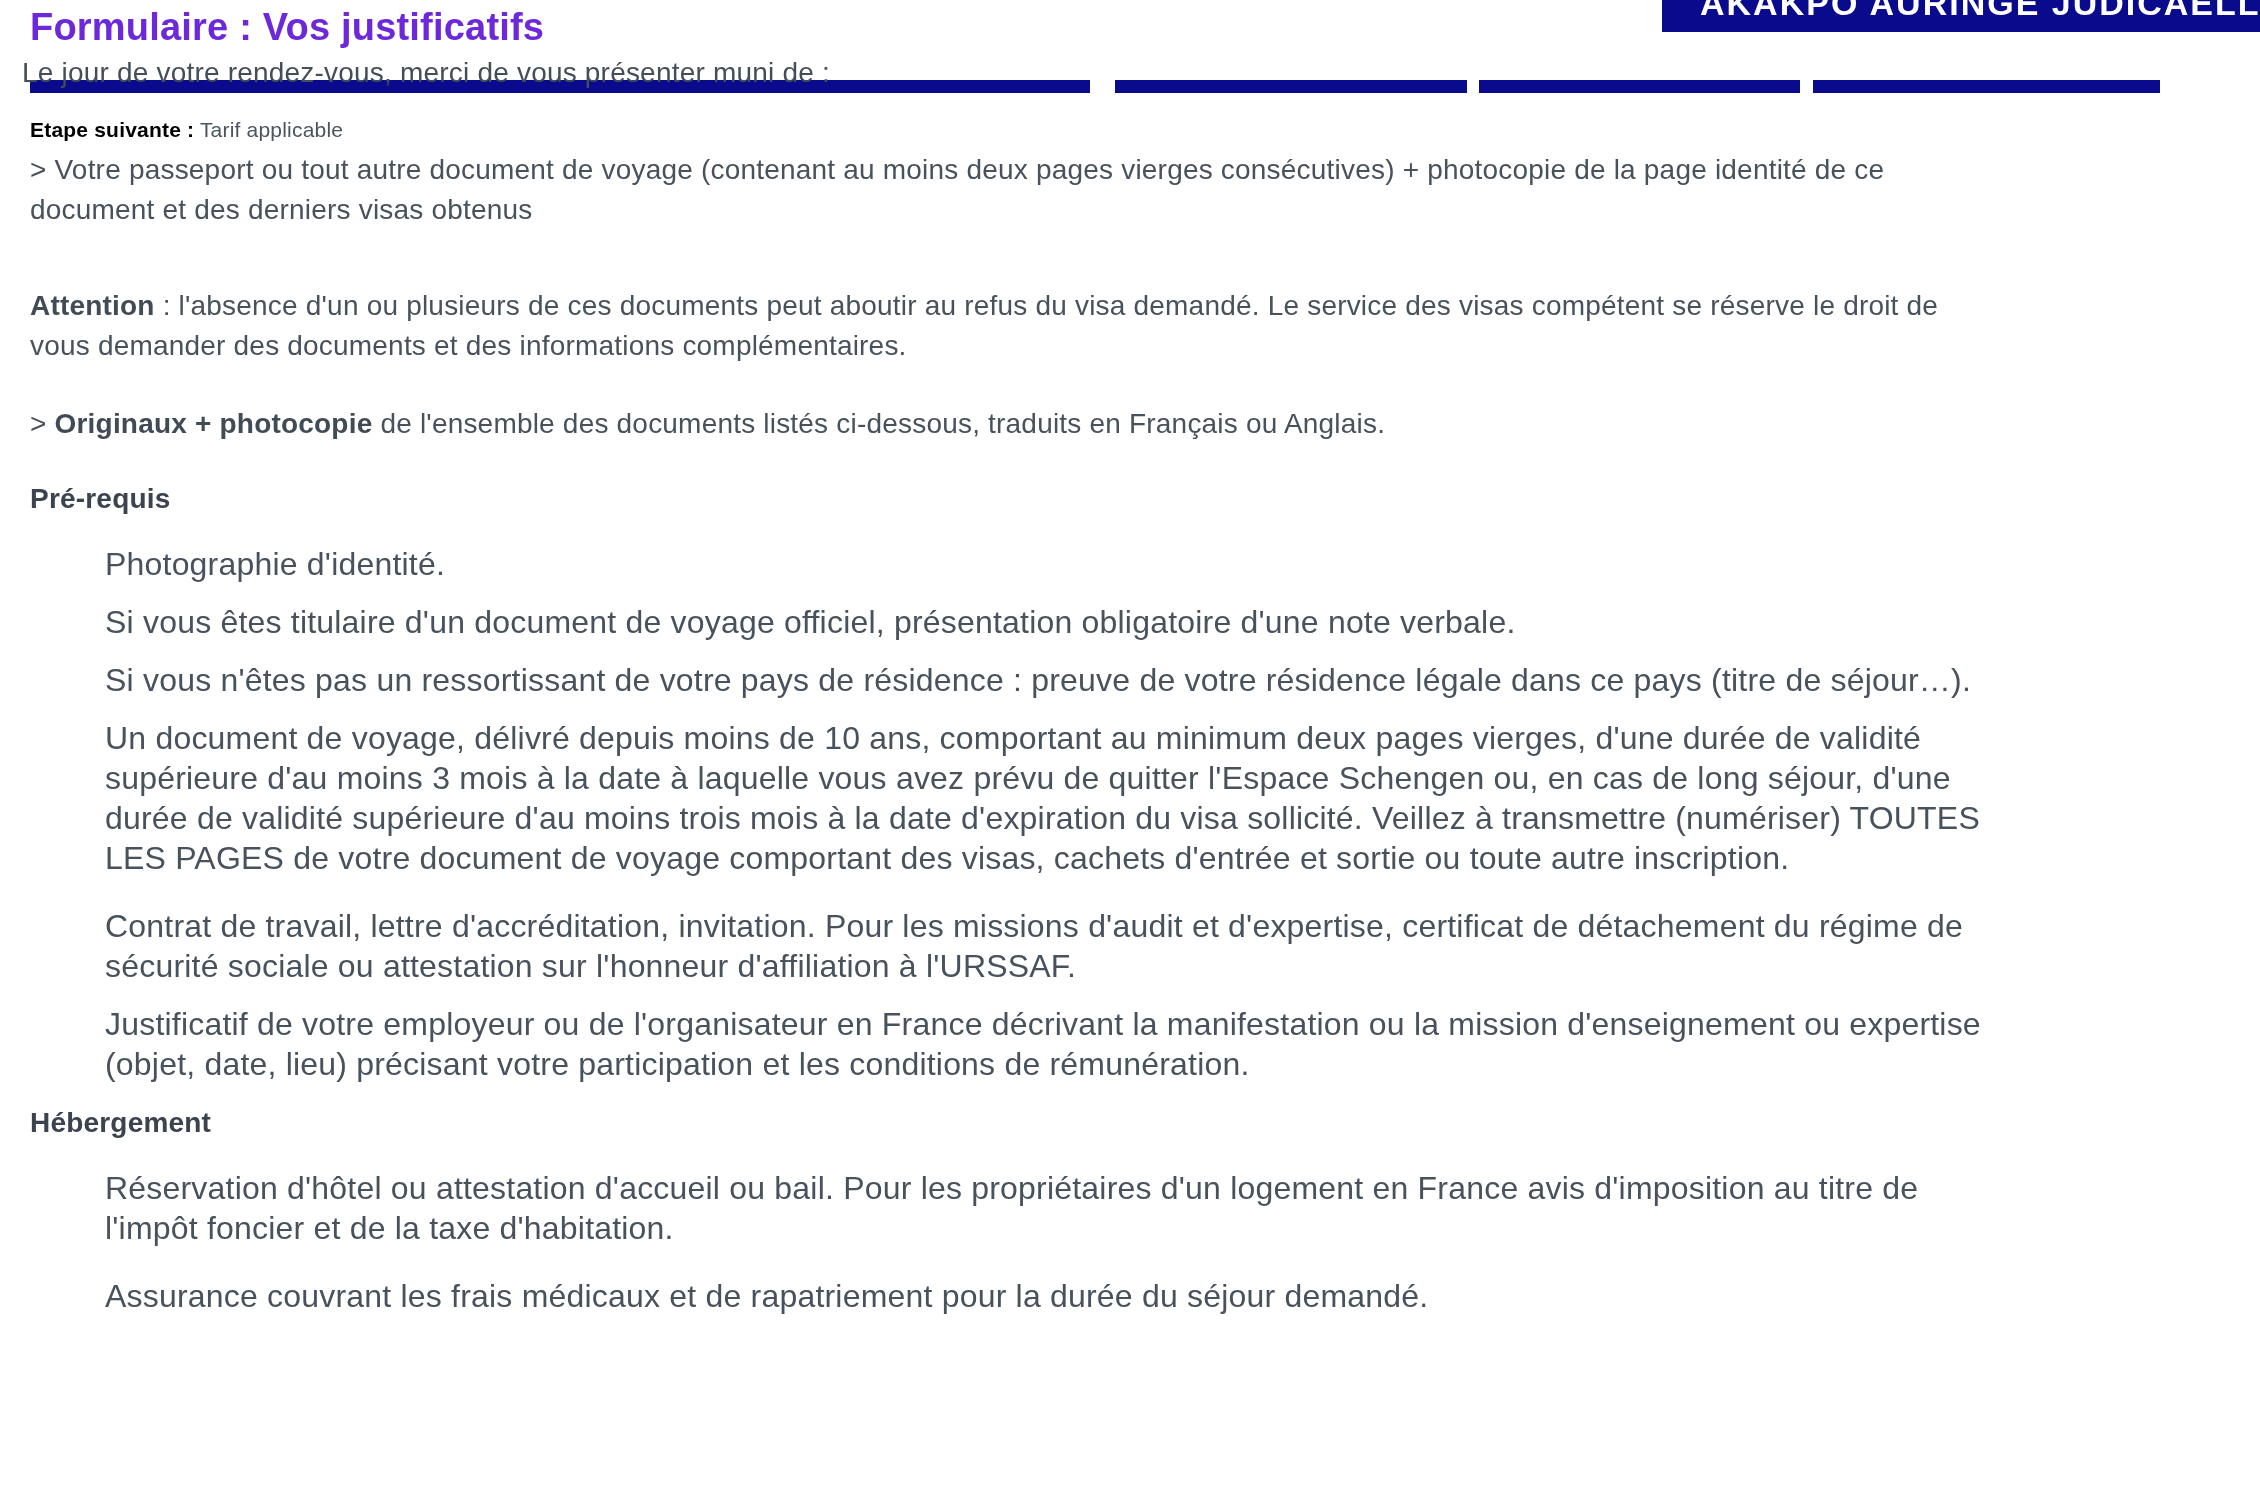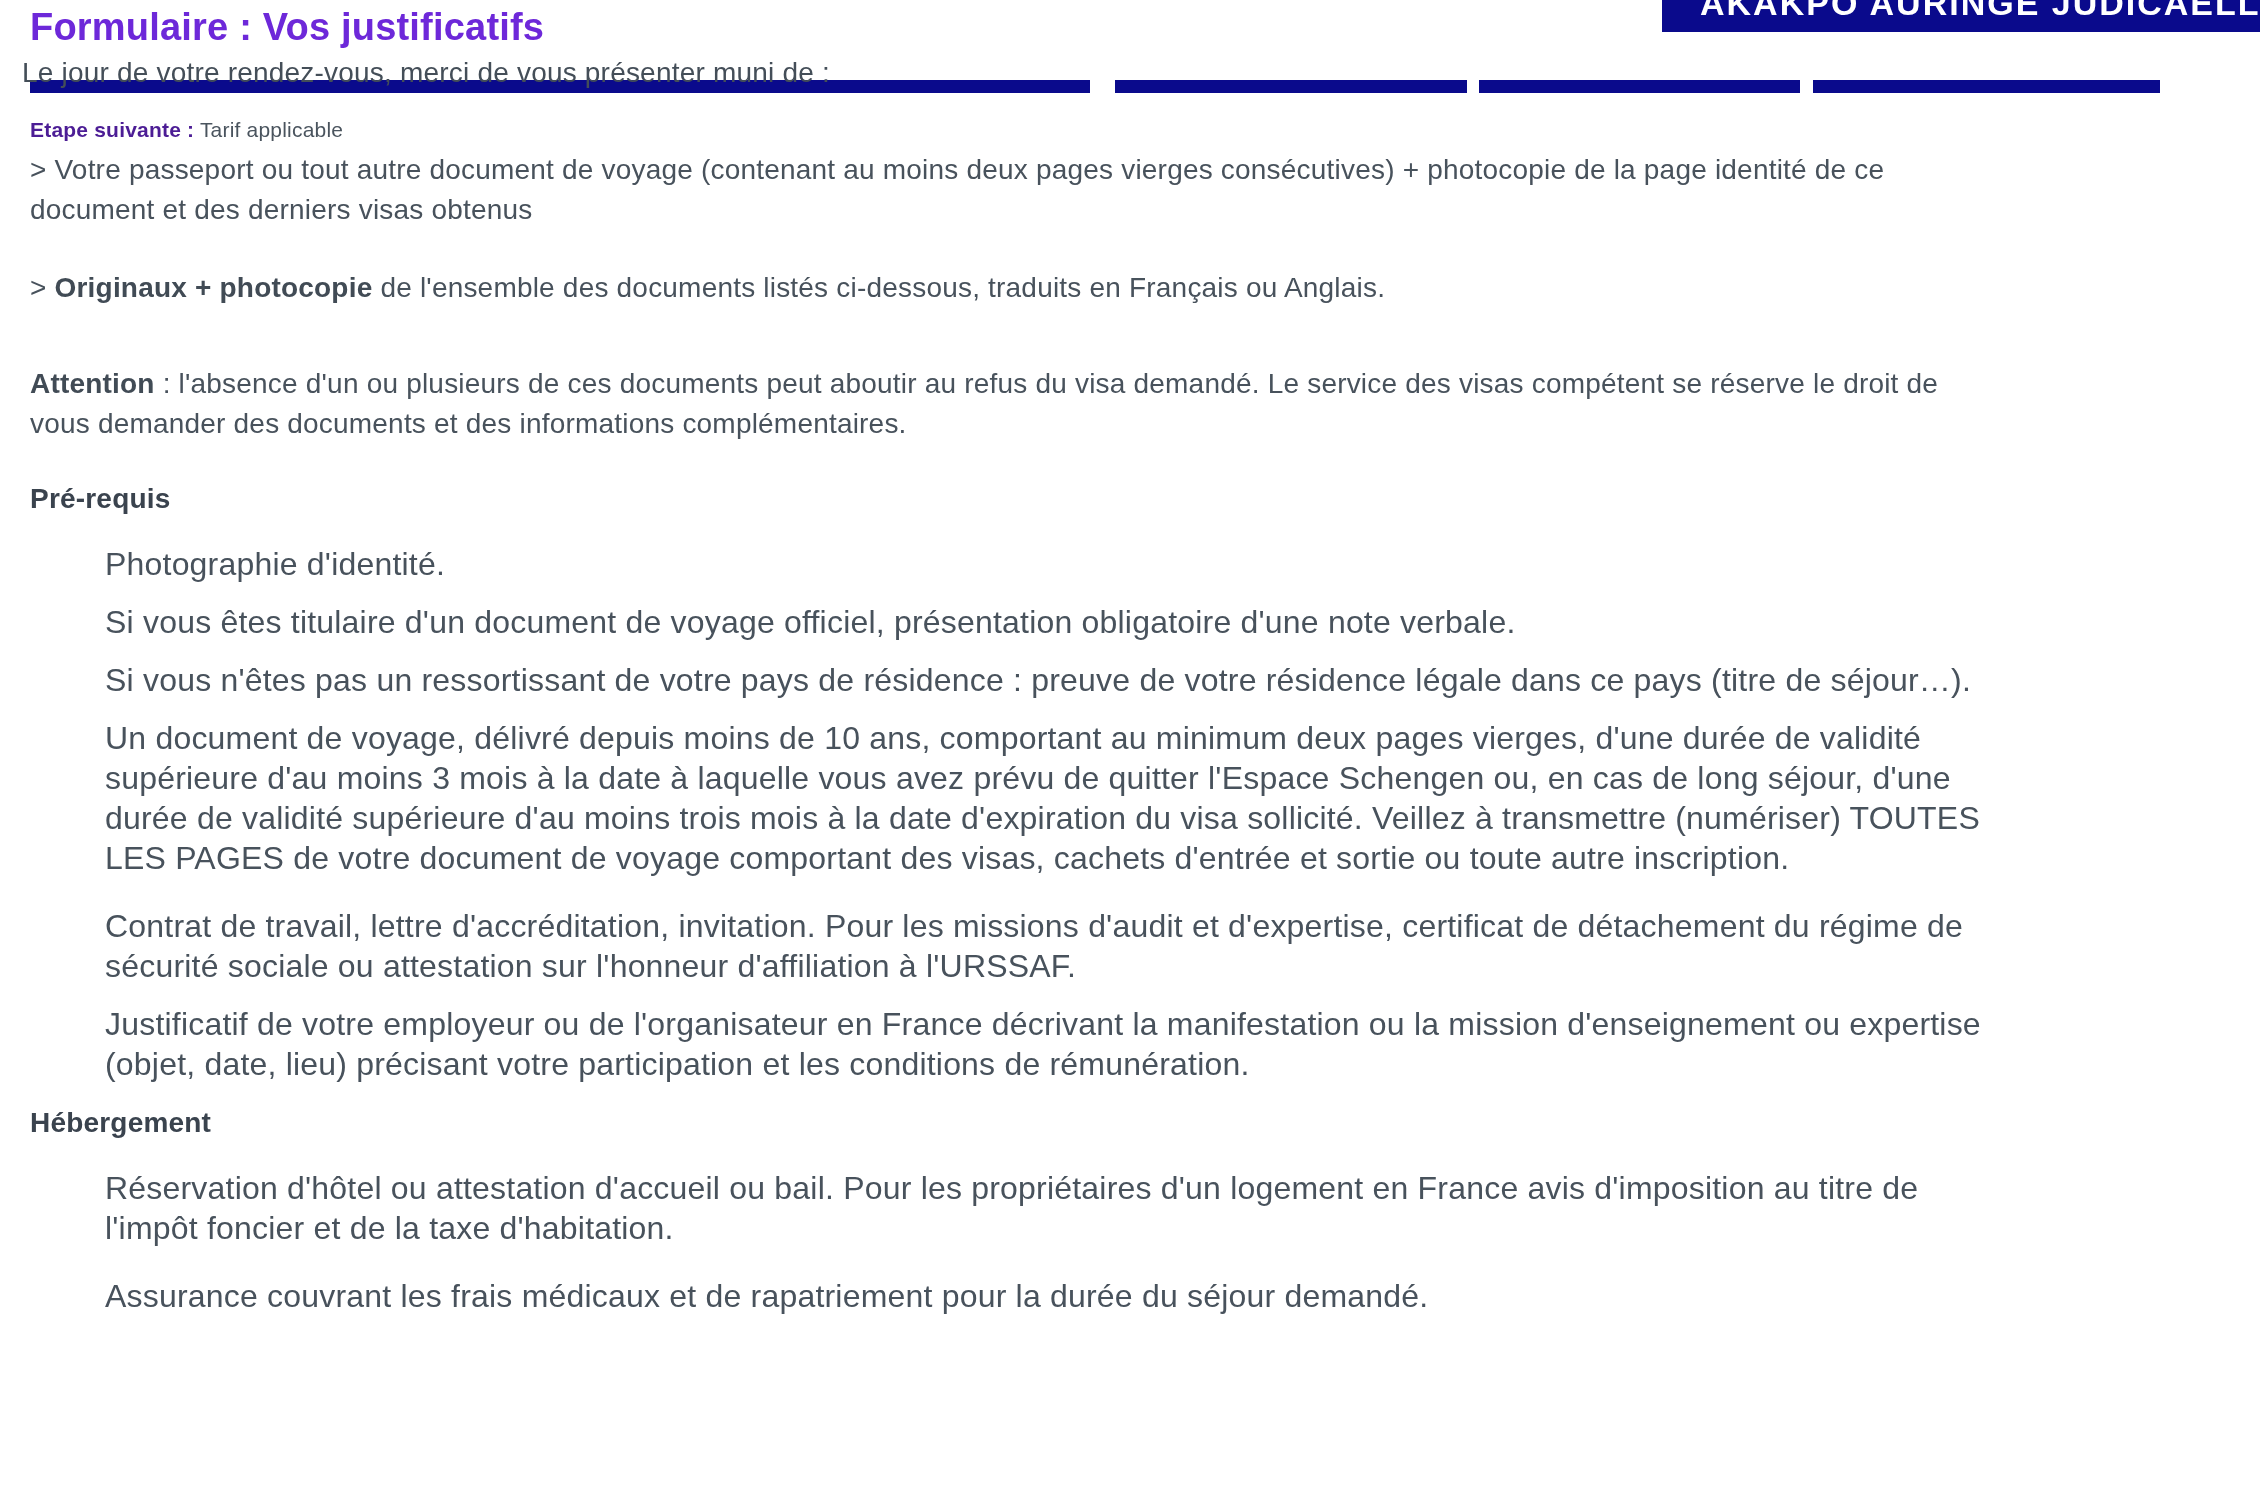--- a/index.html
+++ b/index.html
@@ -35,21 +35,21 @@
   }
   .progress .seg{ position:absolute; top:0; height:13px; background:#0a0a8c; }
   .seg1{ left:30px;   width:1060px; }
   .seg2{ left:1115px; width:352px; }
   .seg3{ left:1479px; width:321px; }
   .seg4{ left:1813px; width:347px; }
   .next-step{
     position:absolute; top:118px; left:30px;
     font-size:21px; color:#4a545e; letter-spacing:0.2px;
   }
-  .next-step b{ color:#4c1d95; }
+  .next-step b{ color:#000000; }
   
   .content{
     position:absolute; top:150px; left:30px; right:30px;
   }
   .para{
     font-size:28px; color:#48525c; line-height:40px;
     letter-spacing:0.2px; max-width:1930px; margin:0;
   }
   .para b{ color:#414b55; }
   .gap-38{ margin-top:38px; }
@@ -86,23 +86,23 @@
   <div class="seg seg3"></div>
   <div class="seg seg4"></div>
 </div>
 
 <div class="next-step"><b>Etape suivante :</b> <span>Tarif applicable</span></div>
 
 <div class="content">
 
   <p class="para">&gt; Votre passeport ou tout autre document de voyage (contenant au moins deux pages vierges consécutives) + photocopie de la page identité de ce document et des derniers visas obtenus</p>
 
+  <p class="para gap-56"><b>Attention</b><span> : l'absence d'un ou plusieurs de ces documents peut aboutir au refus du visa demandé. Le service des visas compétent se réserve le droit de vous demander des documents et des informations complémentaires.</span></p>
+
   <p class="para gap-38"><span>&gt; </span><b>Originaux + photocopie</b><span> de l'ensemble des documents listés ci-dessous, traduits en Français ou Anglais.</span></p>
-
-  <p class="para gap-56"><b>Attention</b><span> : l'absence d'un ou plusieurs de ces documents peut aboutir au refus du visa demandé. Le service des visas compétent se réserve le droit de vous demander des documents et des informations complémentaires.</span></p>
 
   <h2 class="section-heading h-prerequis">Pré-requis</h2>
   <div class="item first">Photographie d'identité.</div>
   <div class="item">Si vous êtes titulaire d'un document de voyage officiel, présentation obligatoire d'une note verbale.</div>
   <div class="item">Si vous n'êtes pas un ressortissant de votre pays de résidence : preuve de votre résidence légale dans ce pays (titre de séjour…).</div>
   <div class="item">Un document de voyage, délivré depuis moins de 10 ans, comportant au minimum deux pages vierges, d'une durée de validité supérieure d'au moins 3 mois à la date à laquelle vous avez prévu de quitter l'Espace Schengen ou, en cas de long séjour, d'une durée de validité supérieure d'au moins trois mois à la date d'expiration du visa sollicité. Veillez à transmettre (numériser) TOUTES LES PAGES de votre document de voyage comportant des visas, cachets d'entrée et sortie ou toute autre inscription.</div>
 
   <div class="item first">Contrat de travail, lettre d'accréditation, invitation. Pour les missions d'audit et d'expertise, certificat de détachement du régime de sécurité sociale ou attestation sur l'honneur d'affiliation à l'URSSAF.</div>
   <div class="item">Justificatif de votre employeur ou de l'organisateur en France décrivant la manifestation ou la mission d'enseignement ou expertise (objet, date, lieu) précisant votre participation et les conditions de rémunération.</div>
 

